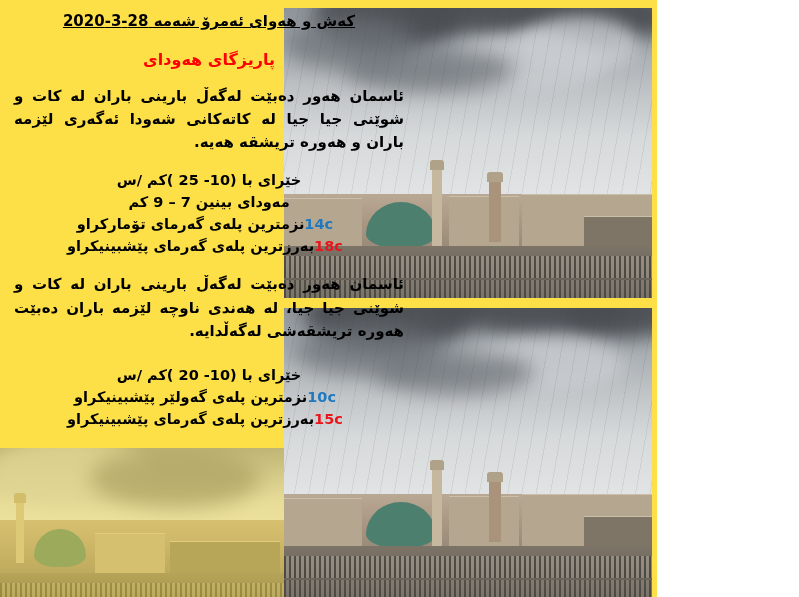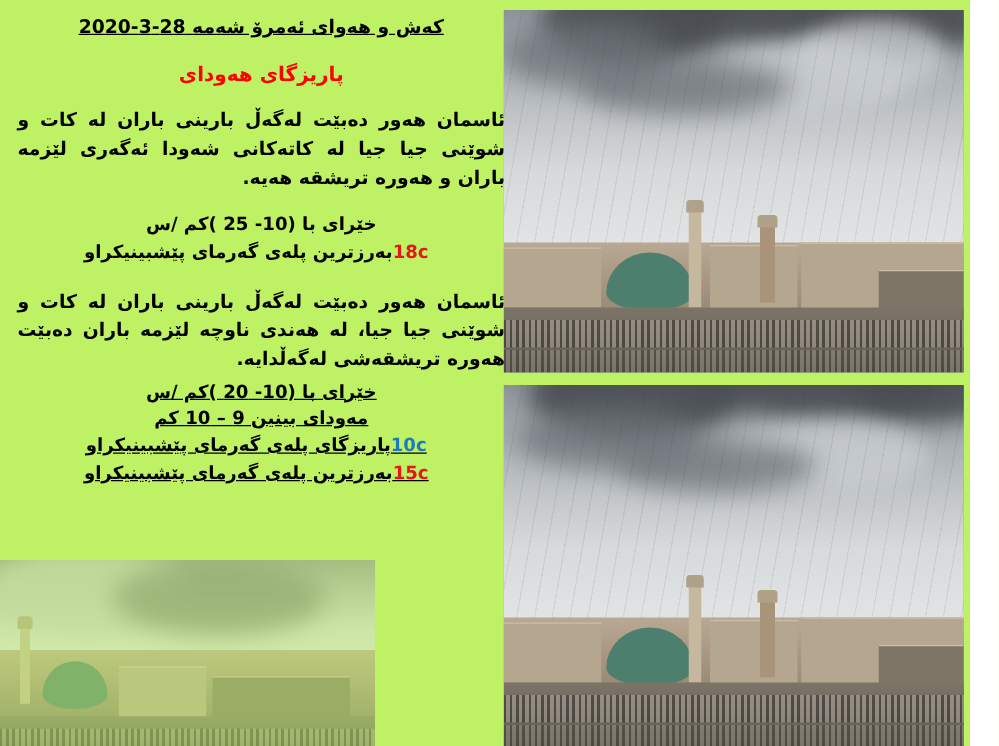--- a/index.html
+++ b/index.html
@@ -5,23 +5,23 @@
   * { box-sizing: border-box; }
   html, body {
     margin: 0; padding: 0;
     width: 799px; height: 597px;
     overflow: hidden;
     background: #ffffff;
     font-family: "DejaVu Sans", sans-serif;
   }
   .page {
     position: relative;
-    width: 776px;
+    width: 657px;
     height: 597px;
-    background: #bef264;
+    background: #fde047;
   }
 
   
   .text-col {
     position: absolute;
     left: 0; top: 0;
     width: 420px;
     height: 597px;
     direction: rtl;
     text-align: right;
@@ -80,21 +80,21 @@
   .stat-row .value {
     display: inline-block;
     margin-right: 8px;
     font-weight: bold;
   }
   .v-blue { color: #1f79c0; }
   .v-red  { color: #e8151b; }
 
   .row-center { justify-content: center; }
 
-  .block2 { margin-top: 4px; text-decoration: underline; }
+  .block2 { margin-top: 22px; }
 
   
   .title-line2 {
     text-align: center;
     font-size: 15px;
     font-weight: bold;
     color: #000000;
     text-decoration: underline;
     margin-top: 26px;
   }
@@ -221,37 +221,41 @@
 
     <div class="city">پاریزگای هه‌ودای</div>
 
     <div class="para">ئاسمان هه‌ور ده‌بێت له‌گه‌ڵ بارینی باران له‌ كات و شوێنی جیا جیا له‌ كاته‌كانی شه‌ودا ئه‌گه‌ری لێزمه‌ باران و هه‌وره‌ تریشقه‌ هه‌یه‌.</div>
 
     <div class="stats">
       <div class="stat-row row-center">
         <span class="label">خێرای با (10- 25 )كم /س</span>
       </div>
       <div class="stat-row row-center">
+        <span class="label">مه‌ودای بینین 7 – 9 كم</span>
+      </div>
+      <div class="stat-row row-center">
+        <span class="label">نزمترین پله‌ی گه‌رمای تۆمارکراو</span>
+        <span class="value v-blue">14c</span>
+      </div>
+      <div class="stat-row row-center">
         <span class="label">به‌رزترین پله‌ی گه‌رمای پێشبینیكراو</span>
         <span class="value v-red">18c</span>
       </div>
     </div>
 
 
     <div class="para">ئاسمان هه‌ور ده‌بێت له‌گه‌ڵ بارینی باران له‌ كات و شوێنی جیا جیا، له‌ هه‌ندی ناوچه‌ لێزمه‌ باران ده‌بێت هه‌وره‌ تریشقه‌شی له‌گه‌ڵدایه‌.</div>
 
     <div class="stats block2">
       <div class="stat-row row-center">
         <span class="label">خێرای با (10- 20 )كم /س</span>
       </div>
       <div class="stat-row row-center">
-        <span class="label">مه‌ودای بینین 9 – 10 كم</span>
-      </div>
-      <div class="stat-row row-center">
-        <span class="label">پاریزگای پله‌ی گه‌رمای پێشبینیكراو</span>
+        <span class="label">نزمترین پله‌ی گه‌ولێر پێشبینیكراو</span>
         <span class="value v-blue">10c</span>
       </div>
       <div class="stat-row row-center">
         <span class="label">به‌رزترین پله‌ی گه‌رمای پێشبینیكراو</span>
         <span class="value v-red">15c</span>
       </div>
     </div>
 
   </div>
 

